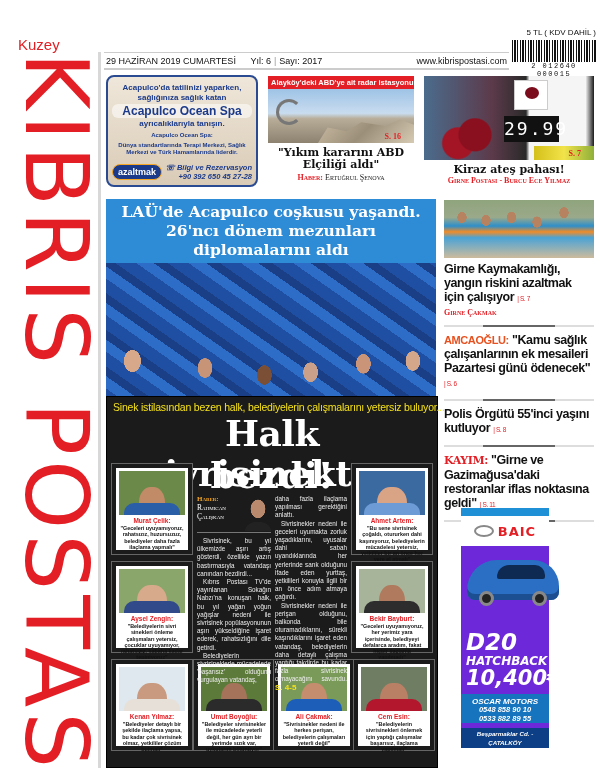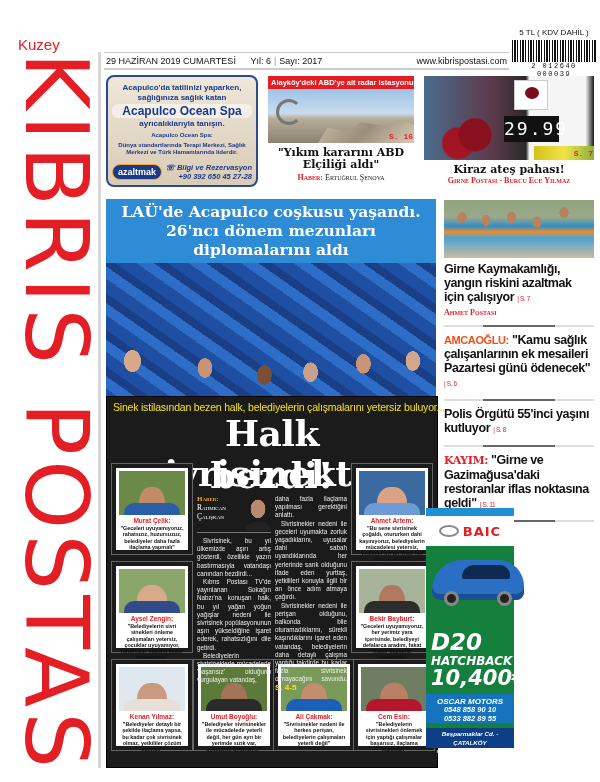--- a/index.html
+++ b/index.html
@@ -6,39 +6,39 @@
 body{width:600px;height:782px;background:#fff;position:relative;overflow:hidden;font-family:"Liberation Sans",sans-serif;color:#111}
 .abs{position:absolute}
 
 .kuzey{left:18px;top:36px;font-size:15px;color:#e31e24;font-family:"Liberation Sans",sans-serif}
 .masthead{left:20px;top:52px;width:72px;height:720px;overflow:hidden}
 .masthead-text{position:absolute;left:72px;top:0;transform-origin:0 0;transform:rotate(90deg);white-space:nowrap;font-family:"DejaVu Sans",sans-serif;font-weight:400;font-size:88px;letter-spacing:5px;color:#e31e24;line-height:72px;height:72px}
 .vline{left:98px;top:52px;width:3px;height:716px;background:#d8d8d8}
 
 .topbar{left:104px;top:52px;width:405px;height:18px;border-top:1px solid #ccc;border-bottom:2px solid #ccc;font-size:9px;display:flex;align-items:center;justify-content:space-between;padding:0 2px;font-family:"Liberation Sans",sans-serif}
 .topbar .sep{color:#999;margin:0 3px}
-.price{left:512px;top:28px;width:84px;font-size:8px;text-align:center}
+.price{left:512px;top:28px;width:84px;font-size:8px;text-align:right}
 .barcode{left:512px;top:40px;width:84px;height:24px;background:repeating-linear-gradient(90deg,#111 0 1px,#fff 1px 2px,#111 2px 4px,#fff 4px 5px,#111 5px 6px,#fff 6px 8px)}
 .barnum{left:512px;top:62px;width:84px;font-size:7px;letter-spacing:1.5px;text-align:center;background:#fff;font-family:"Liberation Mono",monospace}
 
 .ad1{left:106px;top:75px;width:152px;height:112px;border:2px solid #2a4a92;border-radius:8px;background:linear-gradient(#efe7da,#d9cbb6);padding:6px 4px;text-align:center;overflow:hidden}
 .ad1 .l1{font-size:8px;color:#1b3a8a;font-weight:bold;line-height:10px}
 .ad1 .l2{font-size:12px;color:#1b3a8a;font-weight:bold;margin:1px 0;background:#fff8;border-radius:6px}
 .ad1 .l3{font-size:6px;color:#1b3a8a;font-weight:bold;line-height:7px;margin-top:3px}
 .ad1 .foot{position:absolute;left:4px;right:4px;bottom:4px;display:flex;align-items:center;justify-content:space-between}
 .logo-acap{background:#1b3a8a;color:#fff;font-weight:bold;font-size:9px;padding:2px 5px;border-radius:8px;border:1px solid #f6a623}
 .ad1 .phone{font-size:7.5px;color:#1b3a8a;font-style:italic;font-weight:bold;text-align:right;line-height:9px}
 
 .story2{left:268px;top:76px;width:146px}
 .redbar{background:#e31e24;color:#fff;font-size:7.5px;padding:2px 3px;white-space:nowrap;overflow:hidden;font-weight:bold}
 .photo{position:relative;overflow:hidden}
 .radar-photo{height:54px;background:linear-gradient(180deg,#9ec3e6 0,#c9dcef 45%,#b8ad98 55%,#8d8270 100%)}
 .radar-dish{position:absolute;left:8px;top:10px;width:26px;height:26px;border:3px solid #777;border-radius:50%;border-right-color:transparent}
 .rubble{position:absolute;left:50px;bottom:0;width:96px;height:26px;background:linear-gradient(135deg,#cdbfa5,#9c8f7a,#d6cab3);clip-path:polygon(0 100%,10% 40%,30% 55%,45% 20%,70% 35%,85% 10%,100% 30%,100% 100%)}
-.pageref{position:absolute;right:1px;bottom:2px;color:#e31e24;font-weight:bold;font-size:8px;font-family:Liberation Mono, monospace}
+.pageref{position:absolute;right:13px;bottom:2px;color:#e31e24;font-weight:bold;font-size:8px;font-family:Liberation Serif, serif}
 .serif-head{font-family:"DejaVu Serif",serif;font-weight:bold;text-align:center;line-height:1.1}
 .byline{font-family:"Liberation Serif",serif;font-variant:small-caps;font-size:8px;text-align:center;color:#222}
 .byline .b{color:#e31e24;font-weight:bold}
 
 .story3{left:424px;top:76px;width:170px}
 .cherry-photo{height:84px;background:radial-gradient(circle at 30% 70%,#8a1020 0 12%,transparent 13%),radial-gradient(circle at 20% 80%,#a31525 0 10%,transparent 11%),linear-gradient(90deg,#4b6c8d 0,#5c3a4a 40%,#2a2a2a 60%,#f5f5f5 62%,#f5f5f5 95%,#1a1a1a 100%)}
 .price-tag{position:absolute;left:80px;top:40px;width:55px;height:26px;background:#111;color:#fff;font-size:18px;font-family:"DejaVu Sans Mono",monospace;text-align:center;line-height:26px;letter-spacing:2px}
 .cherry-label{position:absolute;left:90px;top:4px;width:34px;height:30px;background:#fff;border:1px solid #ccc}
 .cherry-label::after{content:"";position:absolute;left:10px;top:6px;width:14px;height:12px;border-radius:50%;background:#7a0c1c}
 .yellow-strip{position:absolute;left:110px;bottom:0;width:60px;height:14px;background:linear-gradient(90deg,#d4c01a,#f2e34a,#8fb03a)}
@@ -86,26 +86,26 @@
 radial-gradient(ellipse 5px 6px at 80% 22%,#b7825f 90%,transparent 95%),
 linear-gradient(180deg,#8fa47d 0,#9aa98a 30%,#2e8fc9 45%,#f28c28 55%,#4aa3d6 65%,#cdbb9c 100%)}
 .rhead{font-family:"Liberation Sans",sans-serif;font-weight:bold;font-size:12.5px;line-height:14px;letter-spacing:-0.4px;color:#111;margin-top:4px}
 .rhead .red{color:#e8501e;font-family:Liberation Sans, sans-serif;font-size:11px}
 .rhead .crimson{color:#e31e24;font-family:"DejaVu Serif",serif;font-size:11px}
 .rref{color:#e31e24;font-size:6.5px;font-weight:normal}
 .rsrc{color:#e31e24;font-family:"Liberation Serif",serif;font-variant:small-caps;font-size:8px;font-weight:bold;margin-top:2px}
 .rdiv{height:2px;background:#ddd;margin:8px 0 6px;position:relative}
 .rdiv::after{content:"";position:absolute;left:26%;width:48%;top:0;height:2px;background:#666}
 
-.baic{left:426px;top:508px;width:88px;height:240px}
+.baic{left:461px;top:508px;width:88px;height:240px}
 .baic .topstrip{height:8px;background:#1f8fd6}
 .baic .logo{height:30px;display:flex;align-items:center;justify-content:center;gap:4px;background:#fff}
 .baic .rings{width:20px;height:12px;border:2px solid #888;border-radius:50%;position:relative}
 .baic .brand{color:#e31e24;font-weight:bold;font-size:13px;letter-spacing:1px;font-family:"DejaVu Sans",sans-serif}
-.baic .blue{background:#15803d;height:202px;position:relative;padding:4px}
+.baic .blue{background:#6d28d9;height:202px;position:relative;padding:4px}
 .car{position:absolute;left:6px;top:14px;width:92px;height:40px;background:#2a6fc4;border-radius:30px 26px 8px 8px;box-shadow:inset 0 -6px 0 #1c4f92}
 .car::before{content:"";position:absolute;left:30px;top:5px;width:48px;height:14px;background:#0e2a52;border-radius:12px 10px 2px 2px}
 .wheel{position:absolute;bottom:-6px;width:15px;height:15px;border-radius:50%;background:#222;border:3px solid #888}
 .baic .model{position:absolute;left:5px;top:84px;color:#fff;font-weight:bold;font-style:italic;font-size:23px;font-family:"DejaVu Sans",sans-serif;line-height:24px}
 .baic .hatch{position:absolute;left:5px;top:108px;color:#fff;font-weight:bold;font-style:italic;font-size:12px;font-family:"DejaVu Sans",sans-serif}
 .baic .price{position:absolute;left:5px;top:120px;color:#fff;font-weight:bold;font-style:italic;font-size:21px;font-family:"DejaVu Sans",sans-serif}
 .baic .dealer{position:absolute;left:0;right:0;top:148px;background:#1673bd;text-align:center;color:#fff;font-weight:bold;font-style:italic;padding-top:3px}
 .baic .dealer .n{font-size:8px}
 .baic .dealer .p{font-size:7.5px;line-height:8.5px}
 .baic .addr{position:absolute;left:0;right:0;bottom:0;height:20px;background:#0d3f86;color:#fff;text-align:center;font-size:6.2px;font-weight:bold;font-style:italic;line-height:8.5px;padding-top:2px}
@@ -121,21 +121,21 @@
 
 <div class="abs topbar">
   <span>
     <span>29 HAZİRAN 2019 CUMARTESİ</span>
     <span style="margin-left:12px">Yıl: 6</span><span class="sep">|</span><span>Sayı: 2017</span>
   </span>
   <span>www.kibrispostasi.com</span>
 </div>
 <div class="abs price">5 TL ( KDV DAHİL )</div>
 <div class="abs barcode"></div>
-<div class="abs barnum">2 012640 000039</div>
+<div class="abs barnum">2 012640 000015</div>
 
 <div class="abs ad1">
   <div class="l1">Acapulco'da tatilinizi yaparken, sağlığınıza sağlık katan</div>
   <div class="l2">Acapulco Ocean Spa</div>
   <div class="l1">ayrıcalıklarıyla tanışın.</div>
   <div class="l3">Acapulco Ocean Spa:</div>
   <div class="l3">Dünya standartlarında Terapi Merkezi, Sağlık Merkezi ve Türk Hamamlarında liderdir.</div>
   <div class="foot">
     <span class="logo-acap">azaltmak</span>
     <div class="phone">
@@ -283,21 +283,21 @@
   <div class="article" style="left:168px;top:98px;width:72px">
     <p style="text-indent:0">daha fazla ilaçlama yapılması gerektiğini anlattı.</p>
     <p>Sivrisinekler nedeni ile geceleri uyumakta zorluk yaşadıklarını, uyusalar dahi sabah uyandıklarında her yerlerinde sarık olduğunu ifade eden yurttaş, yetkilileri konuyla ilgili bir an önce adım atmaya çağırdı.</p>
     <p><span>Sivrisinekler nedeni ile perişan olduğunu, balkonda bile oturamadıklarını, sürekli kaşındıklarını işaret eden vatandaş, belediyelerin daha detaylı çalışma yaptığı takdirde bu kadar fazla sivrisinek olmayacağını savundu.</span> <span class="ref">S. 4-5</span></p>
   </div>
 </div>
 
 <div class="abs rcol">
   <div class="girne-photo"></div>
   <div class="rhead"><span>Girne Kaymakamlığı, yangın riskini azaltmak için çalışıyor</span> <span class="rref">| S. 7</span></div>
-  <div class="rsrc">Ahmet Postası</div>
+  <div class="rsrc">Girne Çakmak</div>
   <div class="rdiv"></div>
 
   <div class="rhead"><span class="red">AMCAOĞLU:</span> <span>"Kamu sağlık çalışanlarının ek mesaileri Pazartesi günü ödenecek"</span> <span class="rref">| S. 6</span></div>
   <div class="rdiv"></div>
 
   <div class="rhead"><span>Polis Örgütü 55'inci yaşını kutluyor</span> <span class="rref">| S. 8</span></div>
   <div class="rdiv"></div>
 
   <div class="rhead"><span class="crimson">KAYIM:</span> <span>"Girne ve Gazimağusa'daki restoranlar iflas noktasına geldi"</span> <span class="rref">| S. 11</span></div>
   <div class="rdiv"></div>

